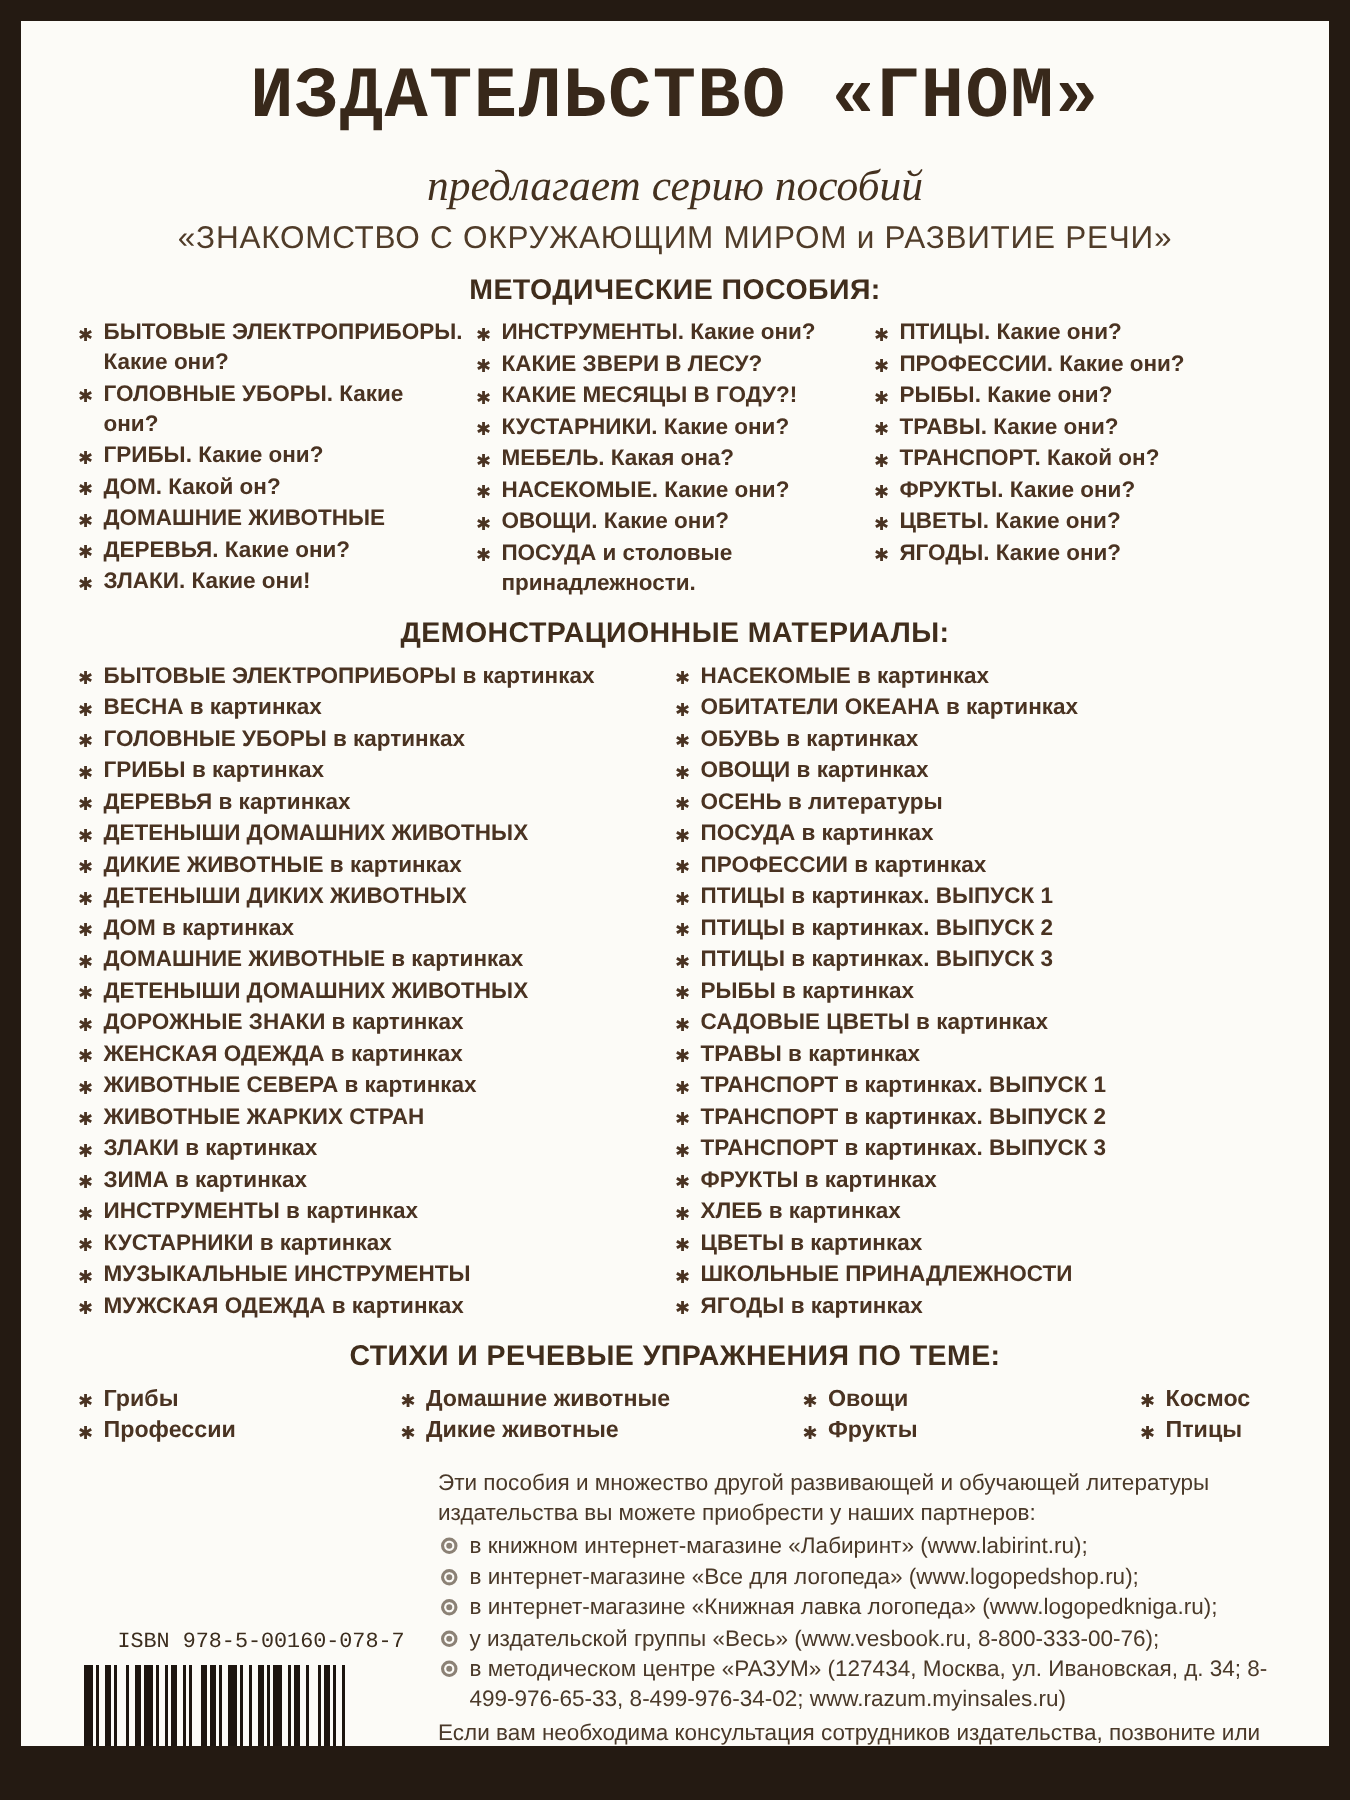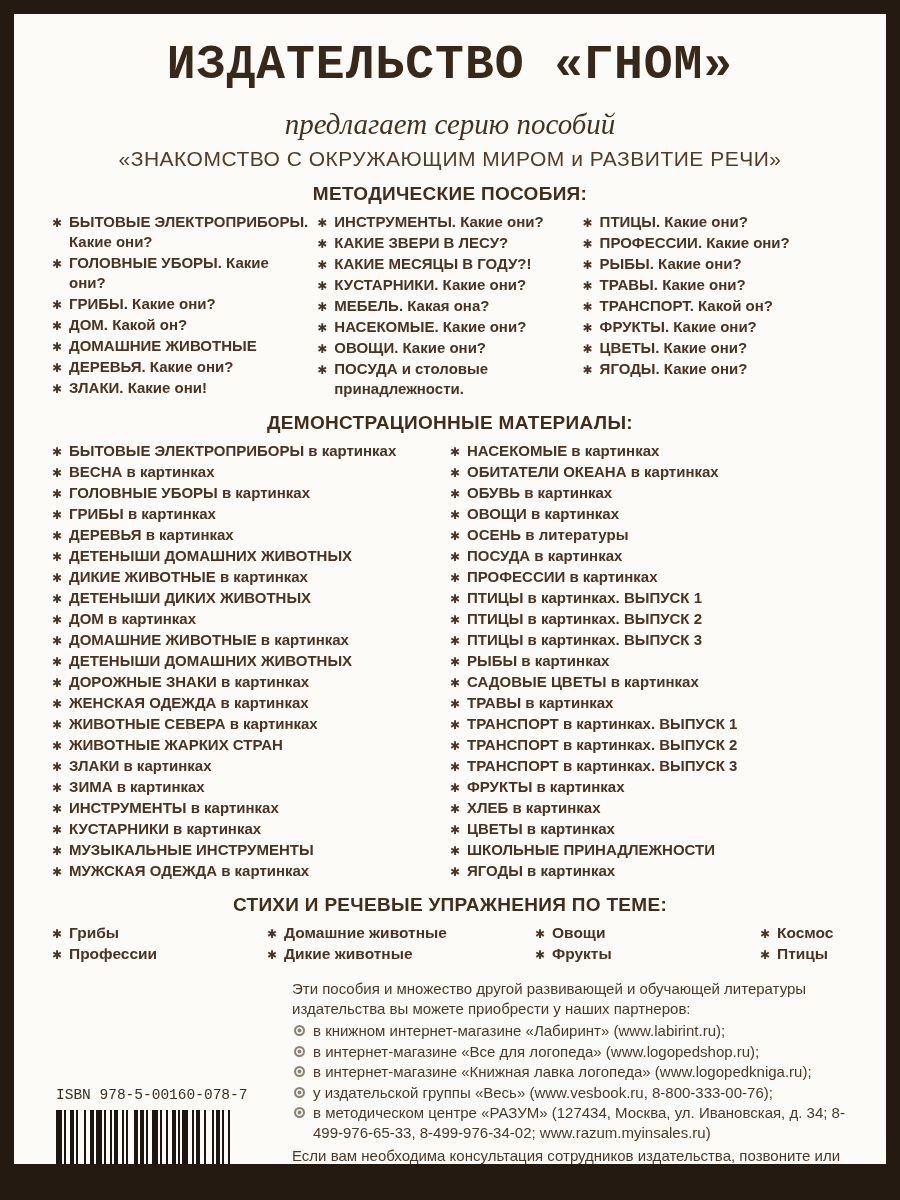--- a/index.html
+++ b/index.html
@@ -50,21 +50,21 @@
   .verses .vcol1{width:215px;}
   .verses .vcol2{width:268px;}
   .verses .vcol3{width:225px;}
   .verses .vcol4{flex:1;}
   .verses .item{font-size:15.5px;}
   
   .footer{display:flex;align-items:flex-end;margin-top:14px;}
   .isbn-block{width:240px;flex:0 0 240px;padding-left:4px;box-sizing:border-box;}
   .isbn-label{
     font-family:"Liberation Mono",monospace;font-size:14.5px;color:#3c2d1e;
-    margin-bottom:7px;white-space:nowrap;
+    margin-bottom:7px;white-space:nowrap;text-align:center;
   }
   .barcode{width:192px;height:78px;display:flex;align-items:stretch;}
   .barcode .bar{background:#1d150f;}
   .barcode .space{background:transparent;}
   .contact{flex:1;font-size:15px;line-height:19.5px;color:#4a3929;}
   .contact p{margin:0 0 3px;}
   ul.partners{list-style:none;margin:2px 0 4px;padding:0;}
   .pitem{position:relative;padding-left:21px;margin:1px 0;}
   .dot-icon{
     position:absolute;left:2px;top:4px;width:7px;height:7px;

